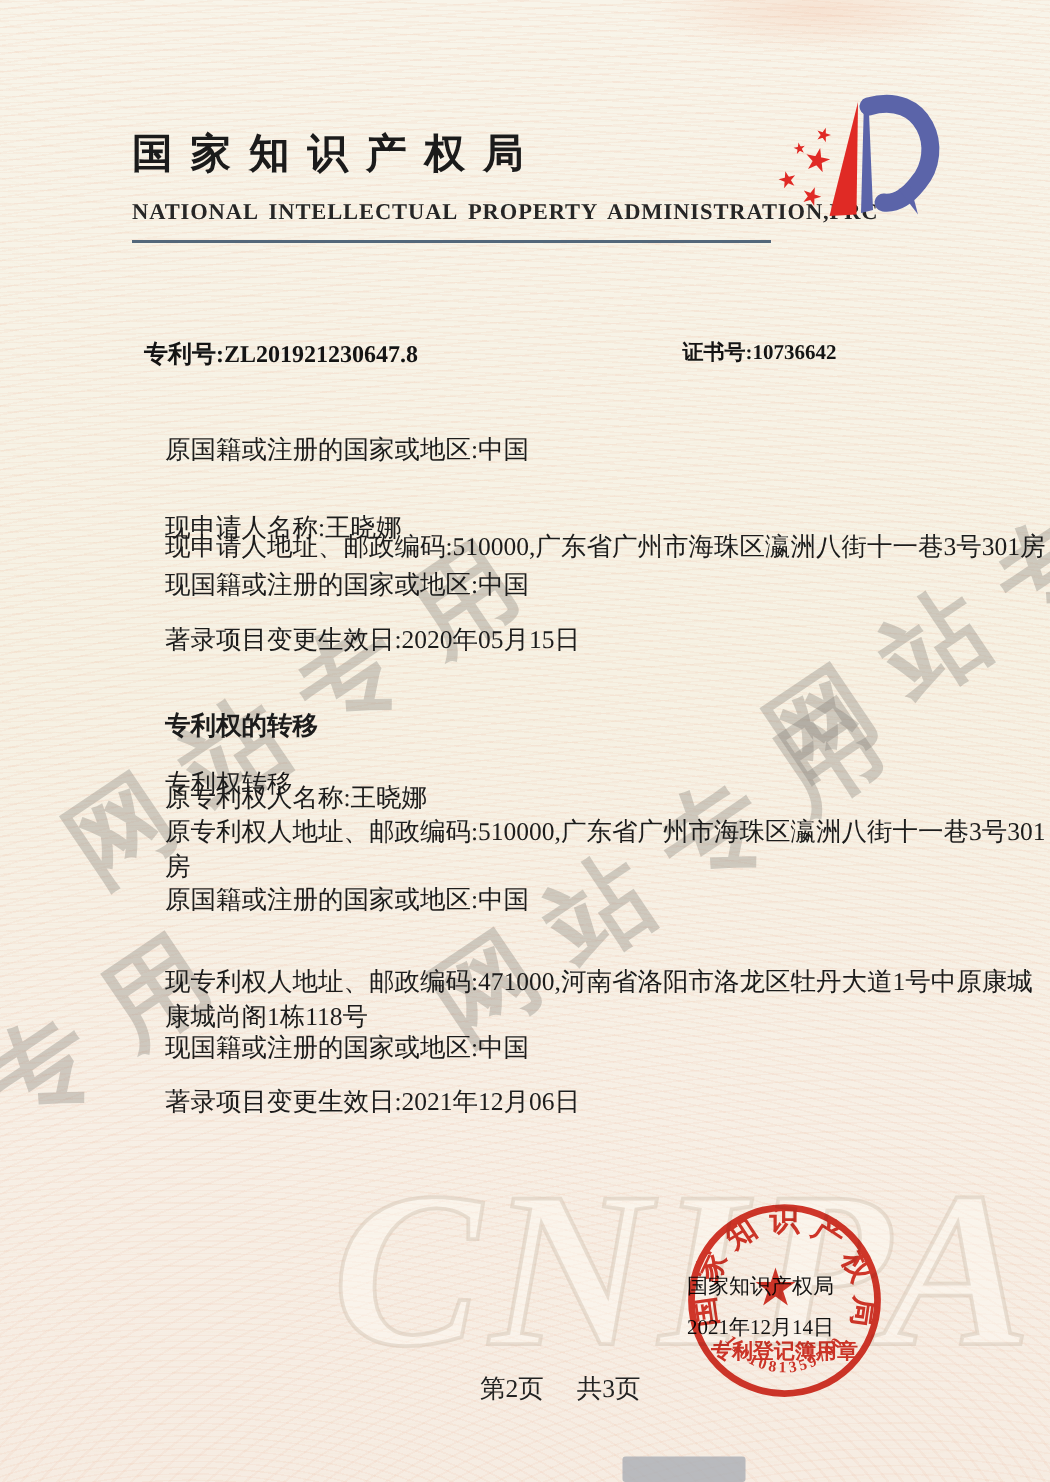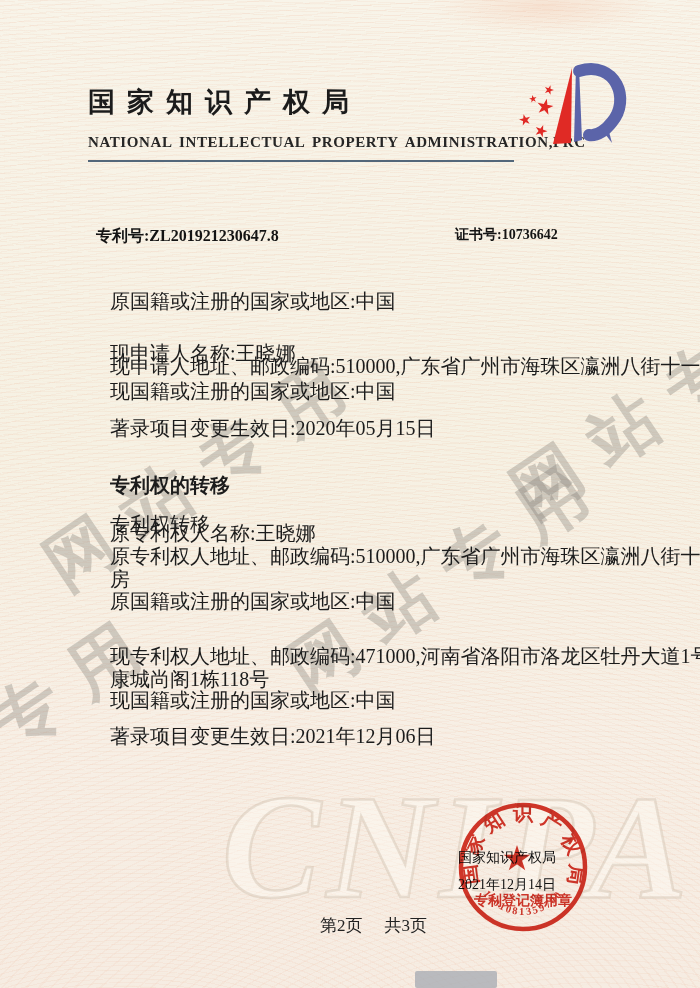--- a/index.html
+++ b/index.html
@@ -14,21 +14,21 @@
   }
   .abs{position:absolute;}
   
   .title-cn{left:88px;top:84px;font-size:27px;font-weight:bold;letter-spacing:12px;color:#1b1b1b;white-space:nowrap;}
   .title-en{left:88px;top:134px;font-size:15px;font-weight:bold;letter-spacing:0.6px;word-spacing:3px;color:#262626;white-space:nowrap;}
   .head-rule{left:88px;top:160px;width:426px;height:2px;background:#53677a;}
   
   .patent-no{left:96px;top:226px;font-size:16px;font-weight:bold;color:#141414;white-space:nowrap;}
   .cert-no{left:455px;top:226px;font-size:14px;font-weight:bold;color:#141414;white-space:nowrap;}
   
-  .line{left:110px;font-size:20px;color:#1c1c1c;white-space:nowrap;z-index:5;text-align:center;}
+  .line{left:110px;font-size:17px;color:#1c1c1c;white-space:nowrap;z-index:5;text-align:center;}
   .line.bold{font-weight:bold;}
   
   .wm{z-index:2;font-size:68px;font-weight:bold;letter-spacing:24px;color:rgba(120,117,112,0.32);
       white-space:nowrap;transform:translate(-50%,-50%) rotate(-34deg);font-family:"Liberation Sans","DejaVu Sans",sans-serif;}
   
   .cnipa{z-index:1;left:222px;top:762px;font-size:148px;font-style:italic;font-weight:bold;letter-spacing:6px;
       color:rgba(255,253,246,0.42);-webkit-text-stroke:2.5px rgba(208,192,176,0.45);white-space:nowrap;}
   
   .seal-office{left:458px;top:849px;font-size:14px;color:#111;z-index:7;white-space:nowrap;}
   .seal-date{left:458px;top:876px;font-size:14px;color:#111;z-index:7;white-space:nowrap;}

